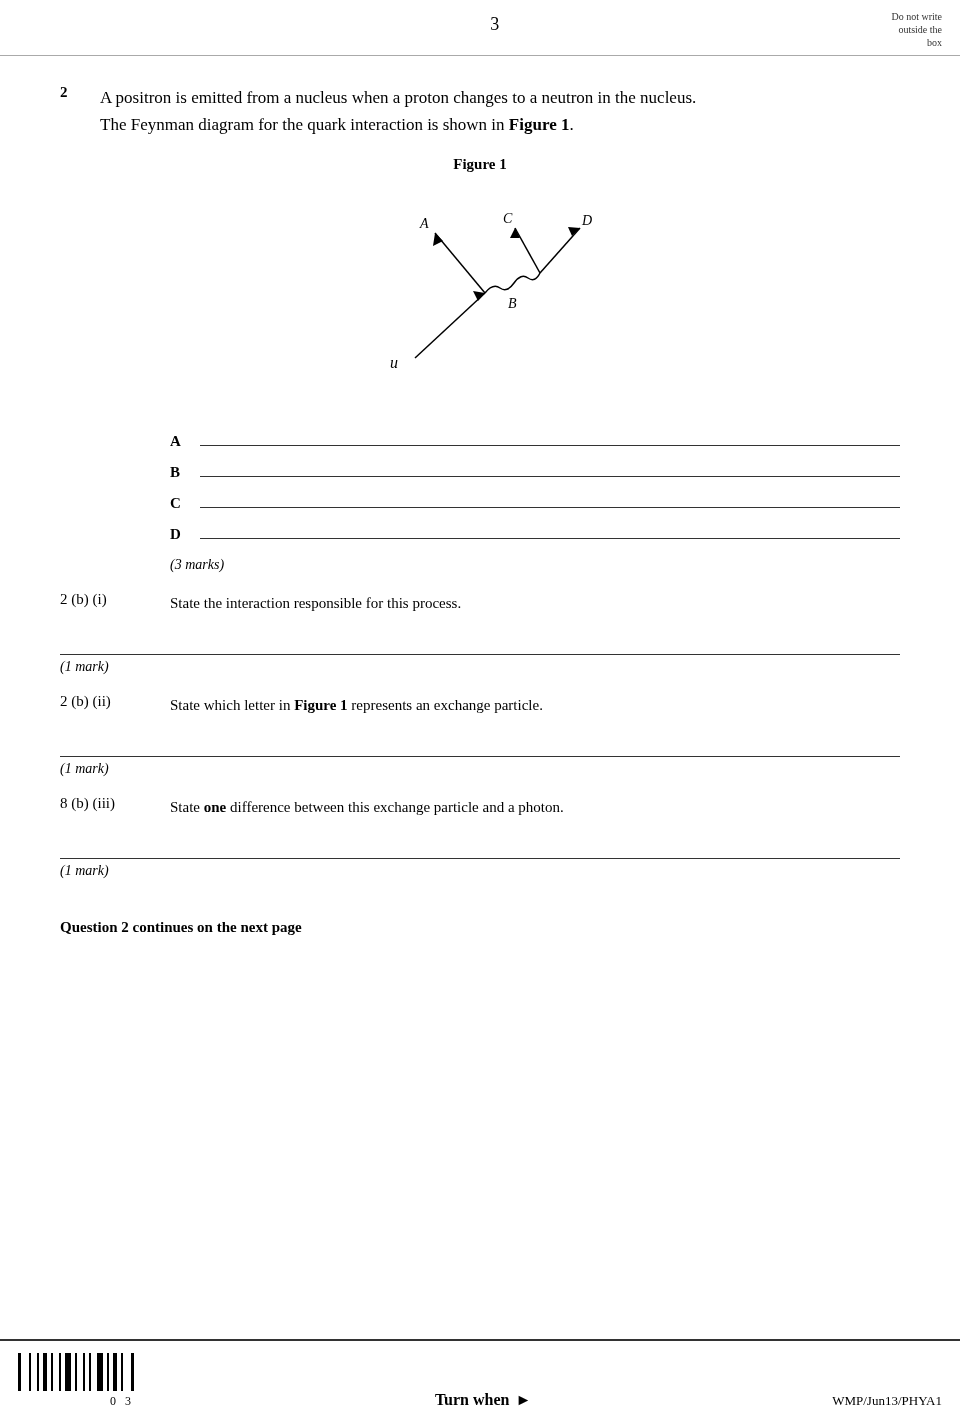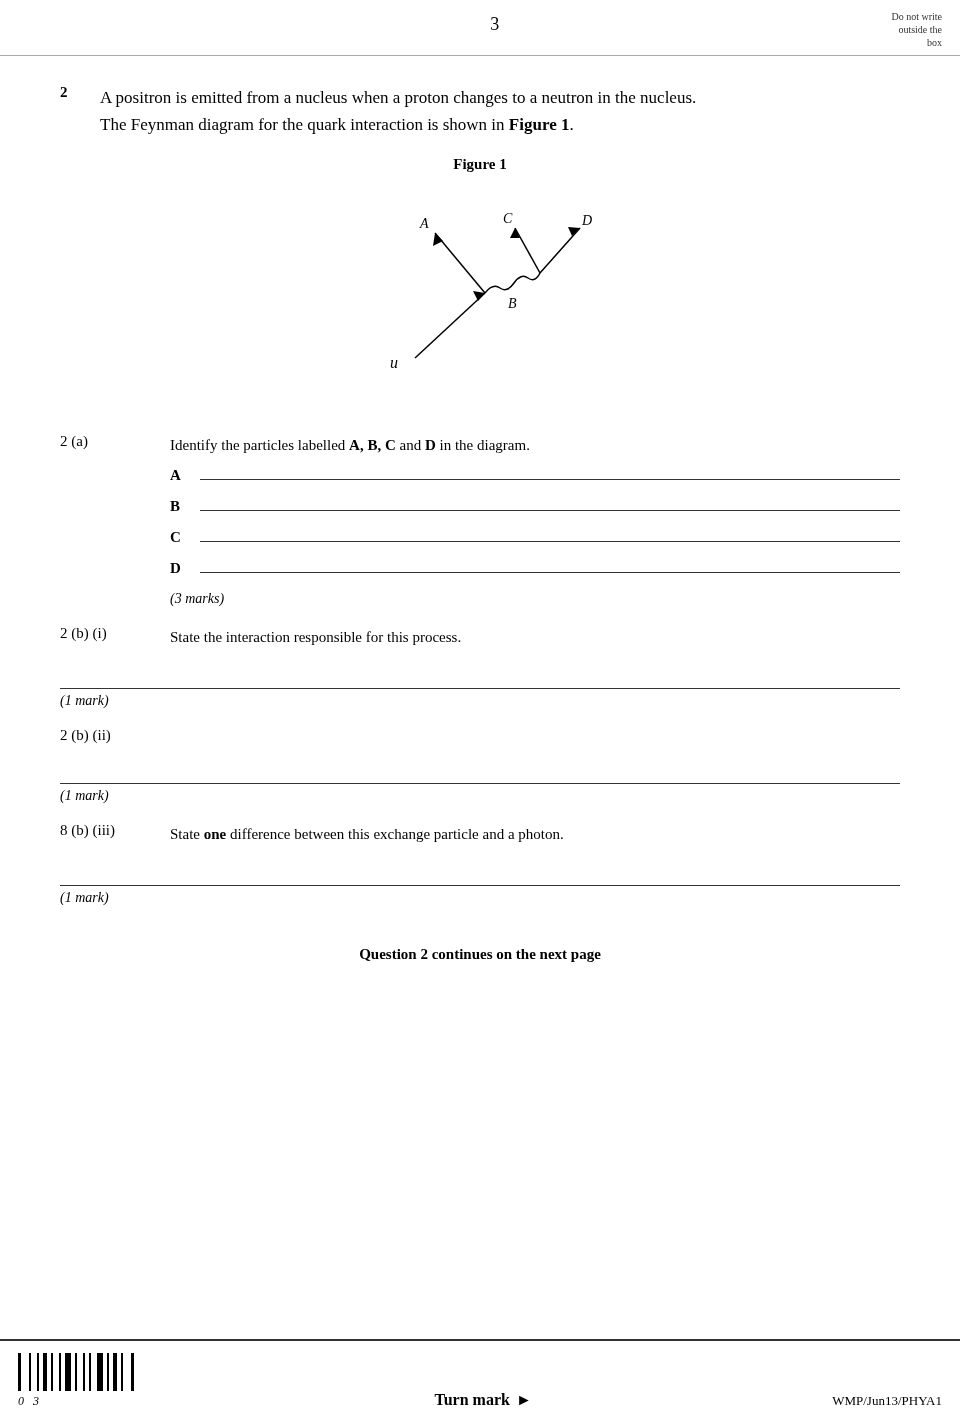--- a/index.html
+++ b/index.html
@@ -109,41 +109,40 @@
       font-style: italic;
       margin: 4px 0 14px 0;
     }
     .answer-line-full {
       border-bottom: 1px solid #333;
       width: 100%;
       height: 24px;
       margin: 16px 0 4px 0;
     }
     .continues {
-      text-align: center;
+      text-align: left;
       font-size: 15px;
       font-weight: bold;
       margin: 40px 0 20px 0;
     }
     .bottom-bar {
       position: absolute;
       bottom: 0;
       left: 0;
       right: 0;
       display: flex;
       justify-content: space-between;
       align-items: flex-end;
       padding: 10px 18px 12px 18px;
       border-top: 2px solid #333;
     }
     .barcode {
       display: flex;
       flex-direction: column;
-      align-items: flex-start;
-      font-style: italic;
+      align-items: flex-end;
     }
     .barcode-bars {
       display: flex;
       gap: 1px;
       height: 40px;
       align-items: flex-end;
     }
     .bar {
       background: #000;
       width: 3px;
@@ -219,26 +218,20 @@
         <text x="173" y="40" font-size="14" font-family="Times New Roman, serif" font-style="italic">C</text>
 
         <line x1="210" y1="90" x2="250" y2="45" stroke="black" stroke-width="1.5"></line>
 
         <polygon points="250,45 242,53 238,44" fill="black"></polygon>
         <text x="252" y="42" font-size="14" font-family="Times New Roman, serif" font-style="italic">D</text>
       </svg>
     </div>
 
     <div class="sub-question">
-      <div class="sub-q-row">
-        <div class="sub-q-label">2 (a)</div>
-        <div class="sub-q-text">
-          Identify the particles labelled <strong>A, B, C</strong> and <strong>D</strong> in the diagram.
-        </div>
-      </div>
       <div style="padding-left: 110px;">
         <div class="particle-answers">
           <div class="particle-line">
             <div class="particle-letter">A</div>
             <div class="dots-line"></div>
           </div>
           <div class="particle-line">
             <div class="particle-letter">B</div>
             <div class="dots-line"></div>
           </div>
@@ -260,20 +253,23 @@
         <div class="sub-q-label">2 (b) (i)</div>
         <div class="sub-q-text">State the interaction responsible for this process.</div>
       </div>
       <div class="answer-line-full"></div>
       <div class="marks">(1 mark)</div>
     </div>
 
     <div class="sub-question">
       <div class="sub-q-row">
         <div class="sub-q-label">2 (b) (ii)</div>
+        <div class="sub-q-text">
+          State which letter in <strong>Figure 1</strong> represents an exchange particle.
+        </div>
       </div>
       <div class="answer-line-full"></div>
       <div class="marks">(1 mark)</div>
     </div>
 
     <div class="sub-question">
       <div class="sub-q-row">
         <div class="sub-q-label">8 (b) (iii)</div>
         <div class="sub-q-text">
           State <strong>one</strong> difference between this exchange particle and a photon.
@@ -317,19 +313,19 @@
         <div class="bar" style="height:38px;width:2px;background:#fff"></div>
         <div class="bar" style="height:38px;width:4px"></div>
         <div class="bar" style="height:38px;width:2px;background:#fff"></div>
         <div class="bar" style="height:38px;width:2px"></div>
         <div class="bar" style="height:38px;width:6px;background:#fff"></div>
         <div class="bar" style="height:38px"></div>
       </div>
       <div class="barcode-num">0  3</div>
     </div>
     <div class="turn-over">
-      <span>Turn mark</span>
+      <span>Turn when</span>
       <span>►</span>
     </div>
     <div class="exam-code">WMP/Jun13/PHYA1</div>
   </div>
 
 </div>
 
 </body></html>

